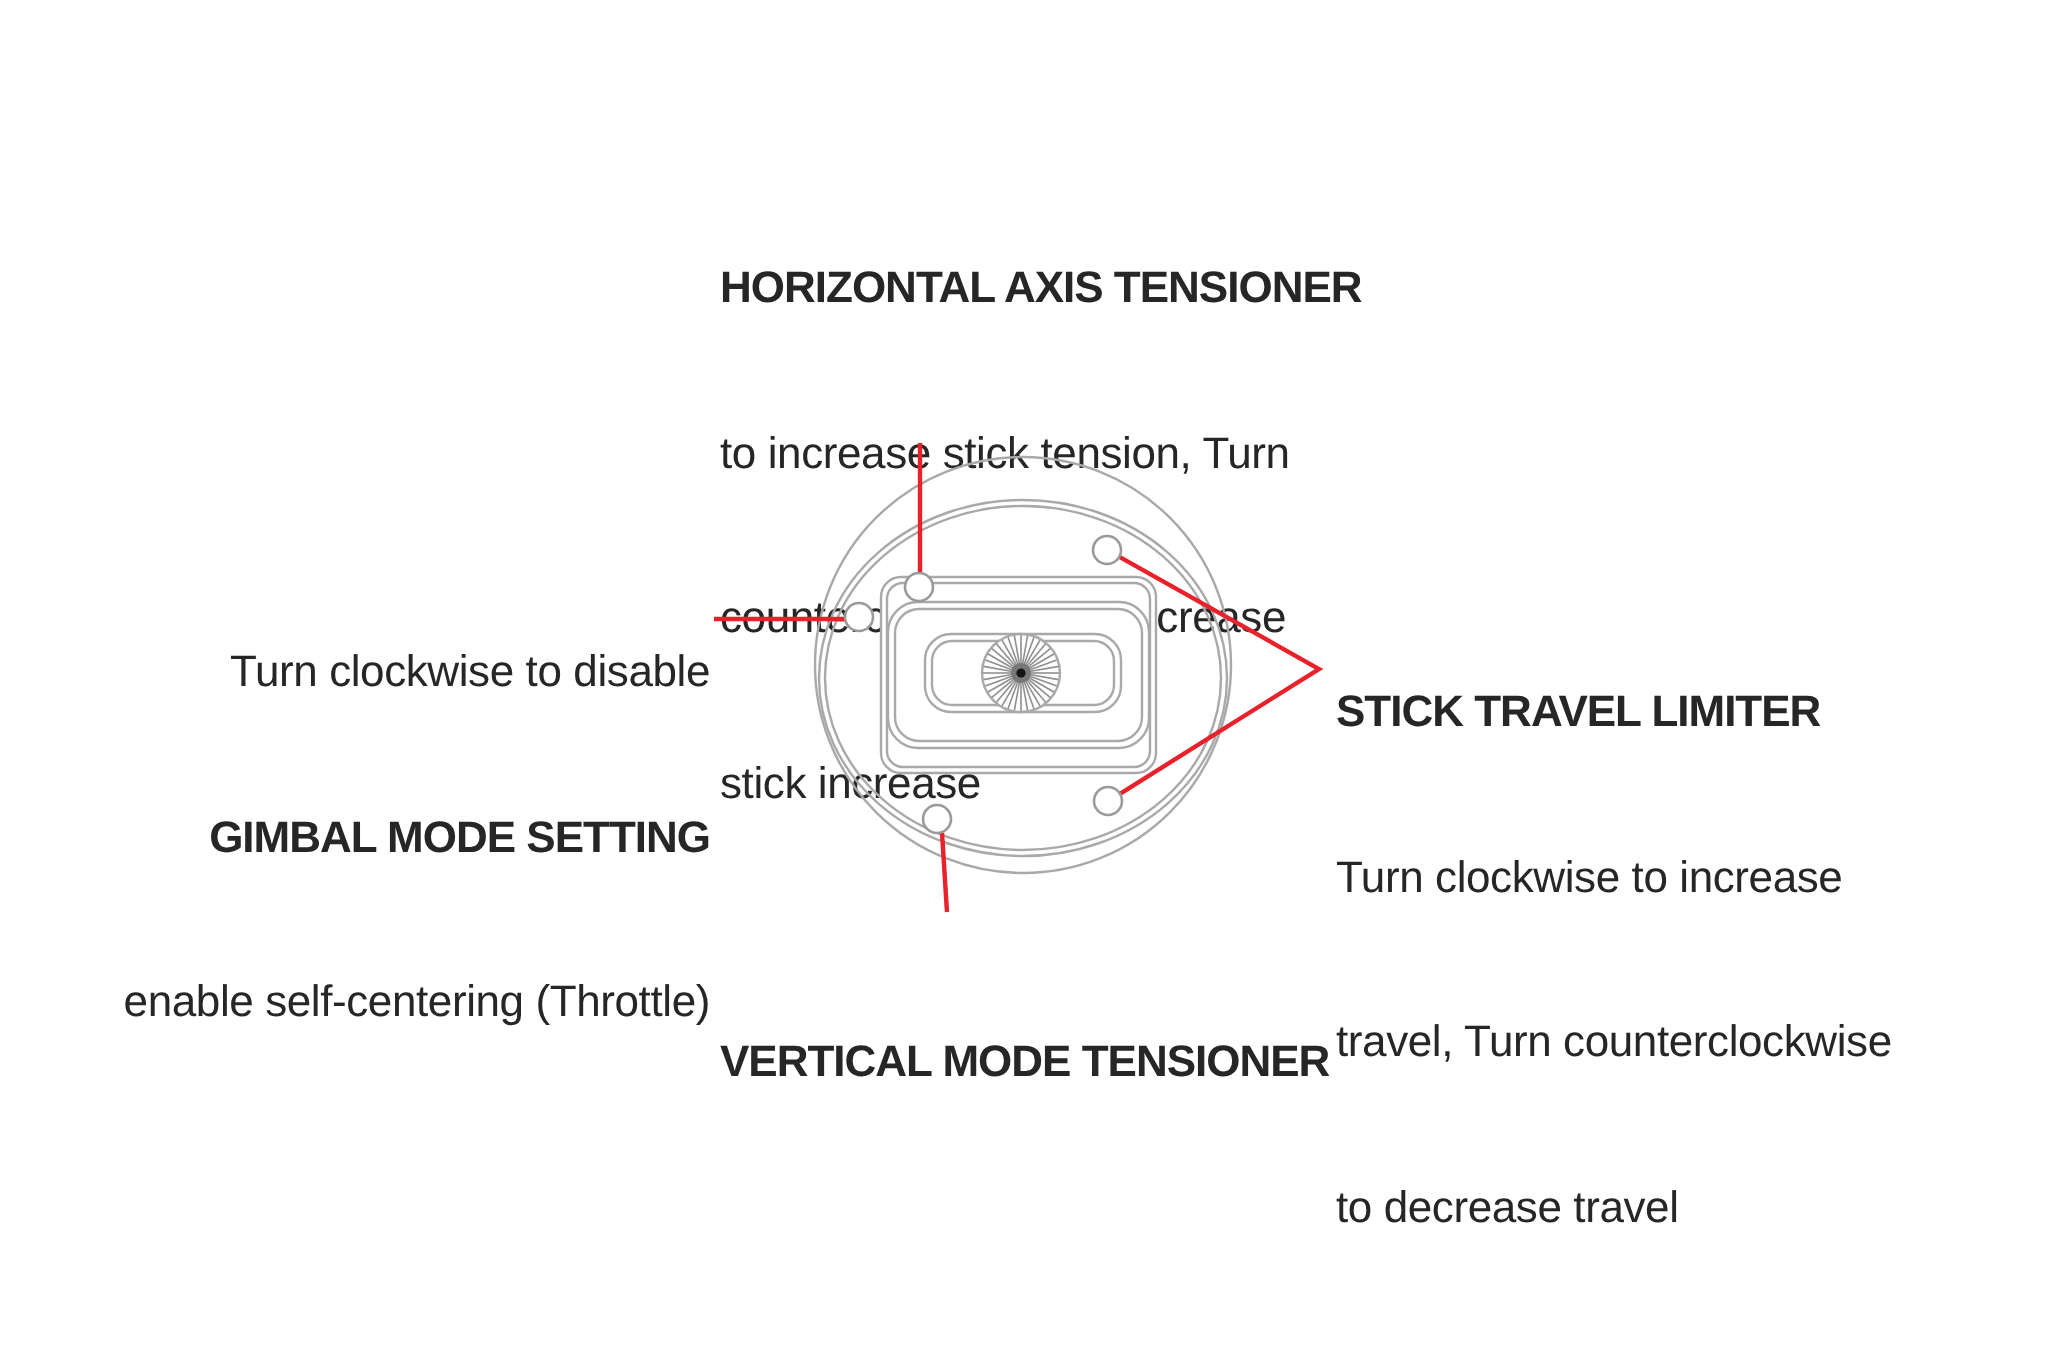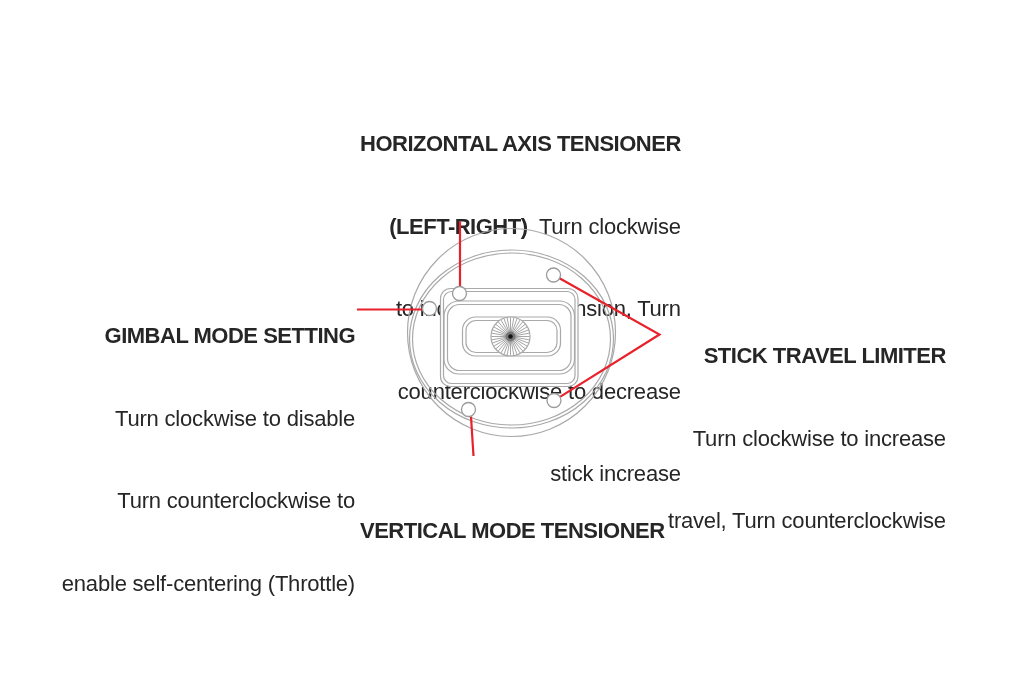--- a/index.html
+++ b/index.html
@@ -15,21 +15,21 @@
     font-family: "Liberation Sans", sans-serif;
     color: var(--text, #262626);
   }
   .ann {
     position: absolute;
     font-size: 22px;
     line-height: 27.5px;
     letter-spacing: -0.2px;
     white-space: pre;
   }
-  .ann .line { white-space: pre; text-align: right; }
+  .ann .line { white-space: pre; }
   .ann .b {
     font-weight: bold;
     letter-spacing: -0.5px;
   }
   #ann-top    { left: 360px; top: 75px;  }
   #ann-left   { left: 25px;  top: 267px; width: 330px; text-align: right; }
   #ann-right  { left: 668px; top: 287px; }
   #ann-bottom { left: 360px; top: 462px; }
 
   #diagram-svg {
@@ -61,37 +61,36 @@
   .knob-ray {
     stroke: #8f8f8f;
     stroke-width: 0.8;
   }
 </style>
 </head>
 <body>
 
 <div class="ann" id="ann-top">
   <div class="line"><span class="b">HORIZONTAL AXIS TENSIONER</span><span></span></div>
-  <div class="line"><span class="b">(LEFT-RIGHT)</span><span>  Turn clockwise</span></div>
   <div class="line"><span class="b"></span><span>to increase stick tension, Turn</span></div>
   <div class="line"><span class="b"></span><span>counterclockwise to decrease</span></div>
   <div class="line"><span class="b"></span><span>stick increase</span></div>
 </div>
 
 <div class="ann" id="ann-left">
+  <div class="line"><span class="b"></span><span>Turn clockwise to disable</span></div>
   <div class="line"><span class="b">GIMBAL MODE SETTING</span><span></span></div>
-  <div class="line"><span class="b"></span><span>Turn clockwise to disable</span></div>
-  <div class="line"><span class="b"></span><span>Turn counterclockwise to</span></div>
   <div class="line"><span class="b"></span><span>enable self-centering (Throttle)</span></div>
 </div>
 
 <div class="ann" id="ann-right">
   <div class="line"><span class="b">STICK TRAVEL LIMITER</span><span></span></div>
   <div class="line"><span class="b"></span><span>Turn clockwise to increase</span></div>
   <div class="line"><span class="b"></span><span>travel, Turn counterclockwise</span></div>
+  <div class="line"><span class="b"></span><span>to decrease travel</span></div>
 </div>
 
 <div class="ann" id="ann-bottom">
   <div class="line"><span class="b">VERTICAL MODE TENSIONER</span><span></span></div>
   
   
   
 </div>
 
 <svg id="diagram-svg" width="320" height="250" viewBox="350 215 320 250" xmlns="http://www.w3.org/2000/svg">

